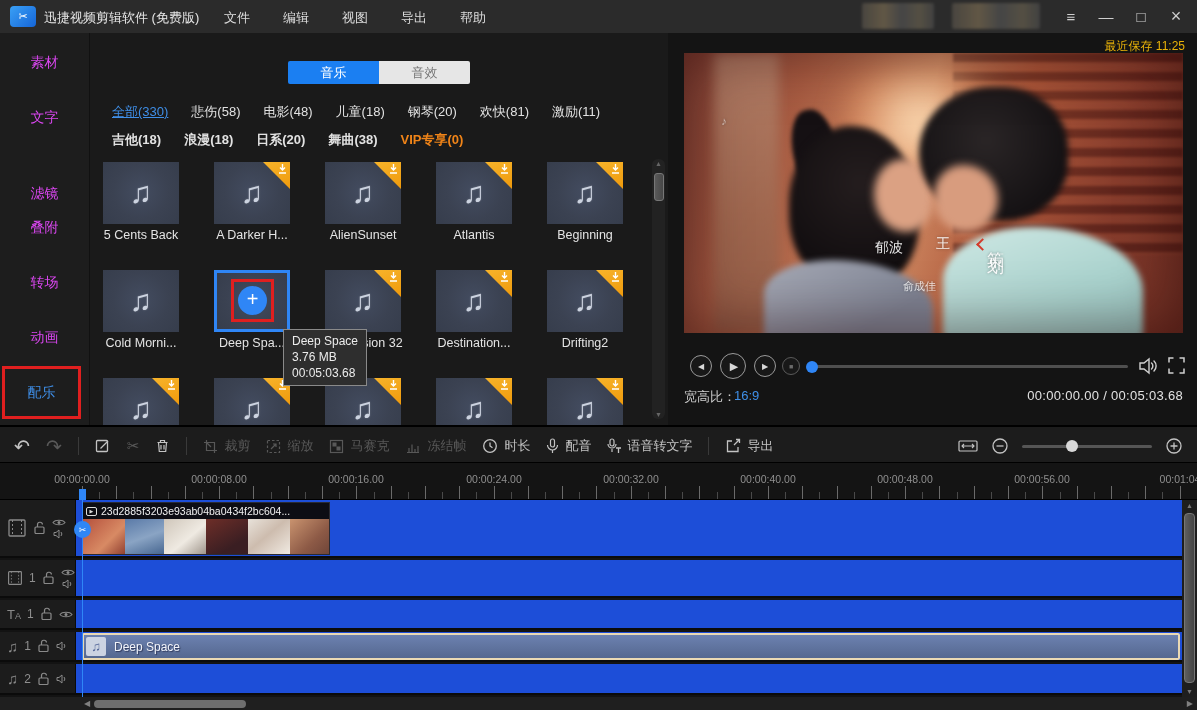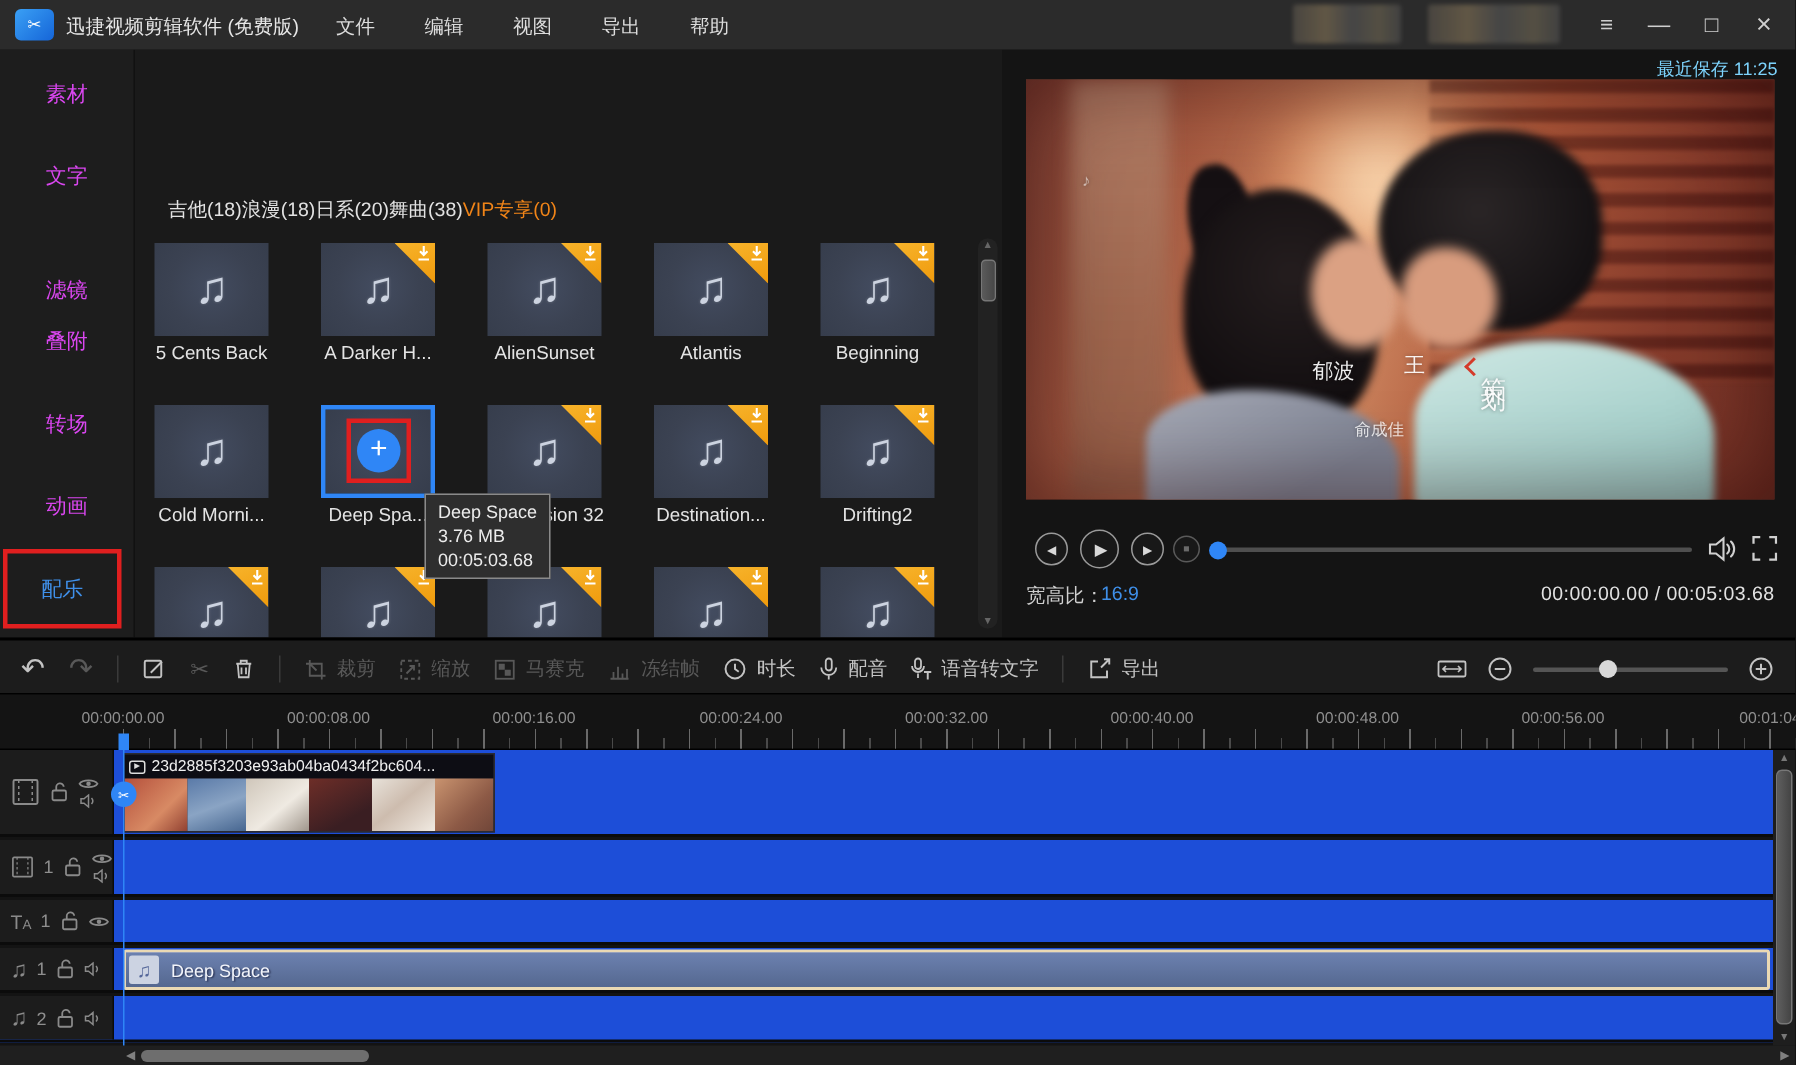--- a/index.html
+++ b/index.html
@@ -31,21 +31,21 @@
   .sb-active-box .lbl { font-size:14px; color:#3f8fe8; }
 
   
   .music { position:absolute; left:90px; top:33px; width:578px; height:392px; background:#1a1a1a;
     overflow:hidden; z-index:4; }
   .tabs { position:absolute; left:198px; top:28px; display:flex; }
   .tab { width:91px; height:23px; line-height:23px; text-align:center; font-size:13px; cursor:pointer; }
   .tab.on  { background:#1b7ff2; color:#fff; border-radius:2px 0 0 2px; }
   .tab.off { background:#e6e6e6; color:#777; border-radius:0 2px 2px 0; }
   .cats1 { position:absolute; left:22px; top:70px; display:flex; gap:23px; font-size:13px; }
-  .cats2 { position:absolute; left:22px; top:98px; display:flex; font-size:13px; }
+  .cats2 { position:absolute; left:22px; top:98px; display:flex; gap:23px; font-size:13px;font-weight:bold; }
   .cat { color:#e2e2e2; cursor:pointer; white-space:nowrap; }
   .cat.active { color:#3f8fe8; text-decoration:underline; }
   .cat.vip { color:#f08418; }
   .grid { position:absolute; left:13px; top:129px; width:545px;
     display:grid; grid-template-columns:repeat(5,76px); column-gap:35px; row-gap:23px; }
   .cell { position:relative; width:76px; height:85px; }
   .tile { position:relative; width:76px; height:62px; cursor:pointer;
     background:radial-gradient(circle at 50% 48%, #434c60 0%, #3b4252 55%, #363d4c 100%); }
   .tile .note { position:absolute; inset:0; display:flex; align-items:center; justify-content:center;
     font-size:30px; color:#ccd3e0; text-shadow:0 0 2px rgba(255,255,255,.25); }
@@ -62,21 +62,21 @@
     border:3px solid #e01f1f; pointer-events:none; }
   .tooltip { position:absolute; left:193px; top:296px; background:#2e2e2e; border:1px solid #8a8a8a;
     padding:3px 8px 4px 8px; font-size:12px; line-height:16px; color:#ececec; z-index:20; white-space:nowrap; }
   .mscroll { position:absolute; right:3px; top:126px; width:13px; height:260px; background:#222; border-radius:6px; }
   .mscroll .thumb { position:absolute; left:1.5px; top:14px; width:10px; height:28px;
     background:linear-gradient(90deg,#5a5a5a,#474747); border:1px solid #777; border-radius:3px; }
   .mscroll .ar { position:absolute; left:0; width:13px; text-align:center; font-size:7px; color:#666; }
 
   
   .preview { position:absolute; left:668px; top:33px; width:529px; height:392px; background:#141414; }
-  .saved { position:absolute; right:12px; top:5px; font-size:12px; color:#7dd3fc;text-align:right; }
+  .saved { position:absolute; right:12px; top:5px; font-size:12px; color:#eab308;text-align:right; }
   .video { position:absolute; left:16px; top:20px; width:499px; height:280px; overflow:hidden; background:#6d3227; }
   .video > div { position:absolute; }
   .v-bg { inset:0; background:linear-gradient(105deg,#7e4034 0%,#a85c42 22%,#cf8a63 45%,#b05a3c 62%,#82392b 82%,#6f3024 100%); }
   .v-slats { right:0; top:0; width:46%; height:72%; filter:blur(1.5px); opacity:.8;
     background:repeating-linear-gradient(180deg, rgba(52,10,8,.55) 0 9px, rgba(150,70,45,.25) 9px 19px); }
   .v-glow { left:28%; top:4%; width:38%; height:42%; border-radius:50%; filter:blur(14px);
     background:radial-gradient(circle, rgba(255,228,190,.95), rgba(255,170,110,.35) 55%, transparent 75%); }
   .v-pillar { left:6%; top:0; width:13%; height:100%; filter:blur(6px);
     background:linear-gradient(180deg,#b98a72,#9c6a52 60%,#8a5a46); opacity:.75; }
   .v-hair-g { left:21%; top:26%; width:26%; height:58%; border-radius:48% 52% 40% 45%; filter:blur(3px);
@@ -200,20 +200,33 @@
   <div class="sb-item" style="top:127px;margin-top:21px;">滤镜</div>
   <div class="sb-item" style="top:182px;">叠附</div>
   <div class="sb-item" style="top:237px;">转场</div>
   <div class="sb-item" style="top:292px;">动画</div>
   <div class="sb-active-box">
     <span class="lbl">配乐</span>
   </div>
 </div>
 
 <div class="music">
+  <div class="tabs">
+    <div class="tab on">音乐</div>
+    <div class="tab off">音效</div>
+  </div>
+  <div class="cats1">
+    <span class="cat active">全部(330)</span>
+    <span class="cat">悲伤(58)</span>
+    <span class="cat">电影(48)</span>
+    <span class="cat">儿童(18)</span>
+    <span class="cat">钢琴(20)</span>
+    <span class="cat">欢快(81)</span>
+    <span class="cat">激励(11)</span>
+  </div>
   <div class="cats2">
     <span class="cat">吉他(18)</span>
     <span class="cat">浪漫(18)</span>
     <span class="cat">日系(20)</span>
     <span class="cat">舞曲(38)</span>
     <span class="cat vip">VIP专享(0)</span>
   </div>
 
   <div class="grid">
 

